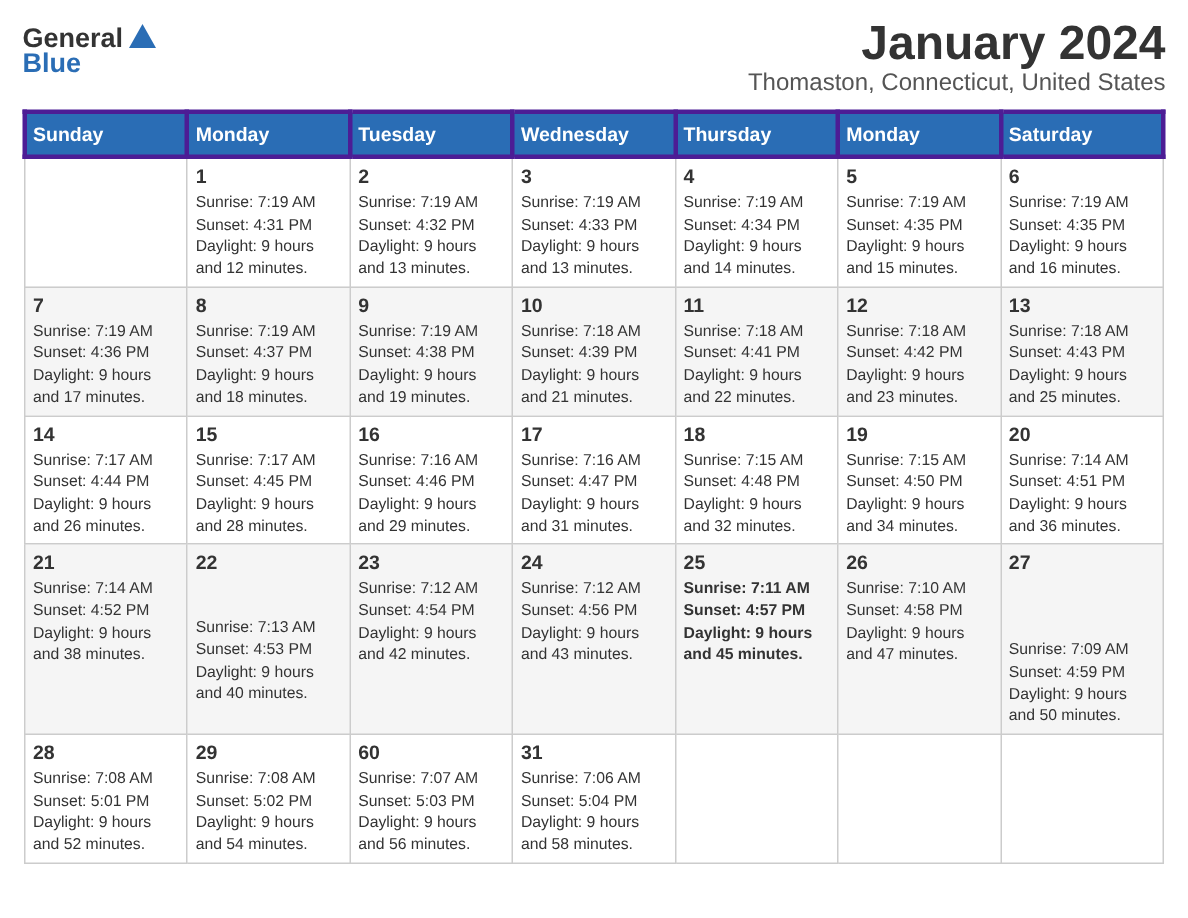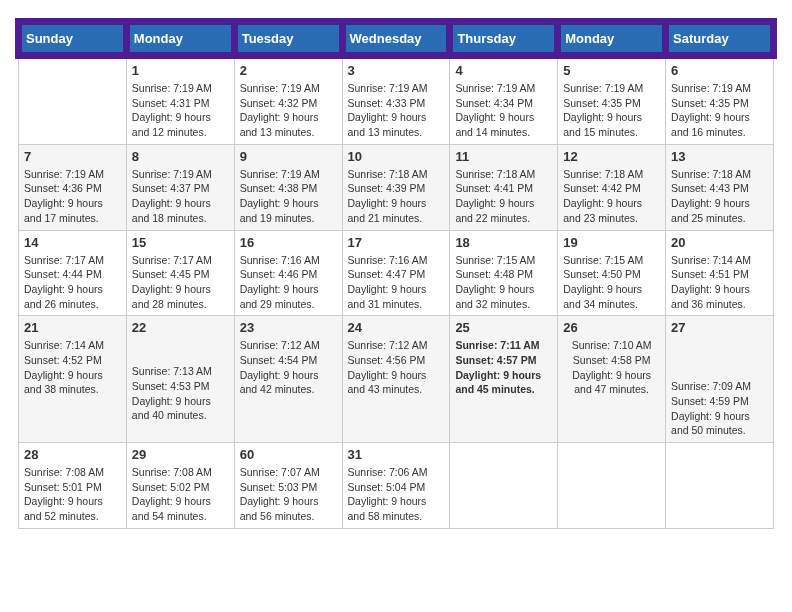--- a/index.html
+++ b/index.html
@@ -45,21 +45,21 @@
       border-collapse: collapse;
       border: 1px solid #ccc;
     }
     .calendar thead tr th {
       background-color: #2a6db5;
       color: #fff;
       font-size: 13px;
       font-weight: bold;
       padding: 6px 4px;
       text-align: left;
-      border: 7px solid #4c1d95;
+      border: 3px solid #4c1d95;
     }
     .calendar tbody tr td {
       border: 1px solid #ccc;
       vertical-align: top;
       padding: 4px 5px;
       width: calc(100% / 7);
       min-height: 80px;
       font-size: 11px;
       color: #333;
       background: #fff;
@@ -79,20 +79,33 @@
       color: #333;
     }
     td.empty {
       background: #f9f9f9;
     }
   </style>
 </head>
 <body>
 
 <div class="header-area">
+  <div class="logo">
+    <div class="logo-row">
+      <span style="font-size:18px;font-weight:bold;color:#333;">General</span>
+      <svg width="22" height="22" viewBox="0 0 22 22">
+        <polygon points="11,2 20,18 2,18" fill="#2a6db5"></polygon>
+      </svg>
+    </div>
+    <span style="font-size:18px;font-weight:bold;color:#2a6db5;margin-top:-4px;">Blue</span>
+  </div>
+  <div class="title-area">
+    <h1>January 2024</h1>
+    <h2>Thomaston, Connecticut, United States</h2>
+  </div>
 </div>
 
 <table class="calendar">
   <thead>
     <tr>
     <th>Sunday</th>
         <th>Monday</th>
         <th>Tuesday</th>
         <th>Wednesday</th>
         <th>Thursday</th>
@@ -254,21 +267,21 @@
 Daylight: 9 hours and 43 minutes.</div>
         </td>
         <td>
           <span class="day-num">25</span>
           <div class="day-info" style="white-space: pre-line; font-weight: bold;">Sunrise: 7:11 AM
 Sunset: 4:57 PM
 Daylight: 9 hours and 45 minutes.</div>
         </td>
         <td>
           <span class="day-num">26</span>
-          <div class="day-info" style="white-space: pre-line; text-align: center;">Sunrise: 7:10 AM
+          <div class="day-info" style="white-space: pre-line;">Sunrise: 7:10 AM
 Sunset: 4:58 PM
 Daylight: 9 hours and 47 minutes.</div>
         </td>
         <td>
           <span class="day-num">27</span>
           <div class="day-info" style="white-space: pre-line; margin-top: 44px;">Sunrise: 7:09 AM
 Sunset: 4:59 PM
 Daylight: 9 hours and 50 minutes.</div>
         </td>
       </tr>

